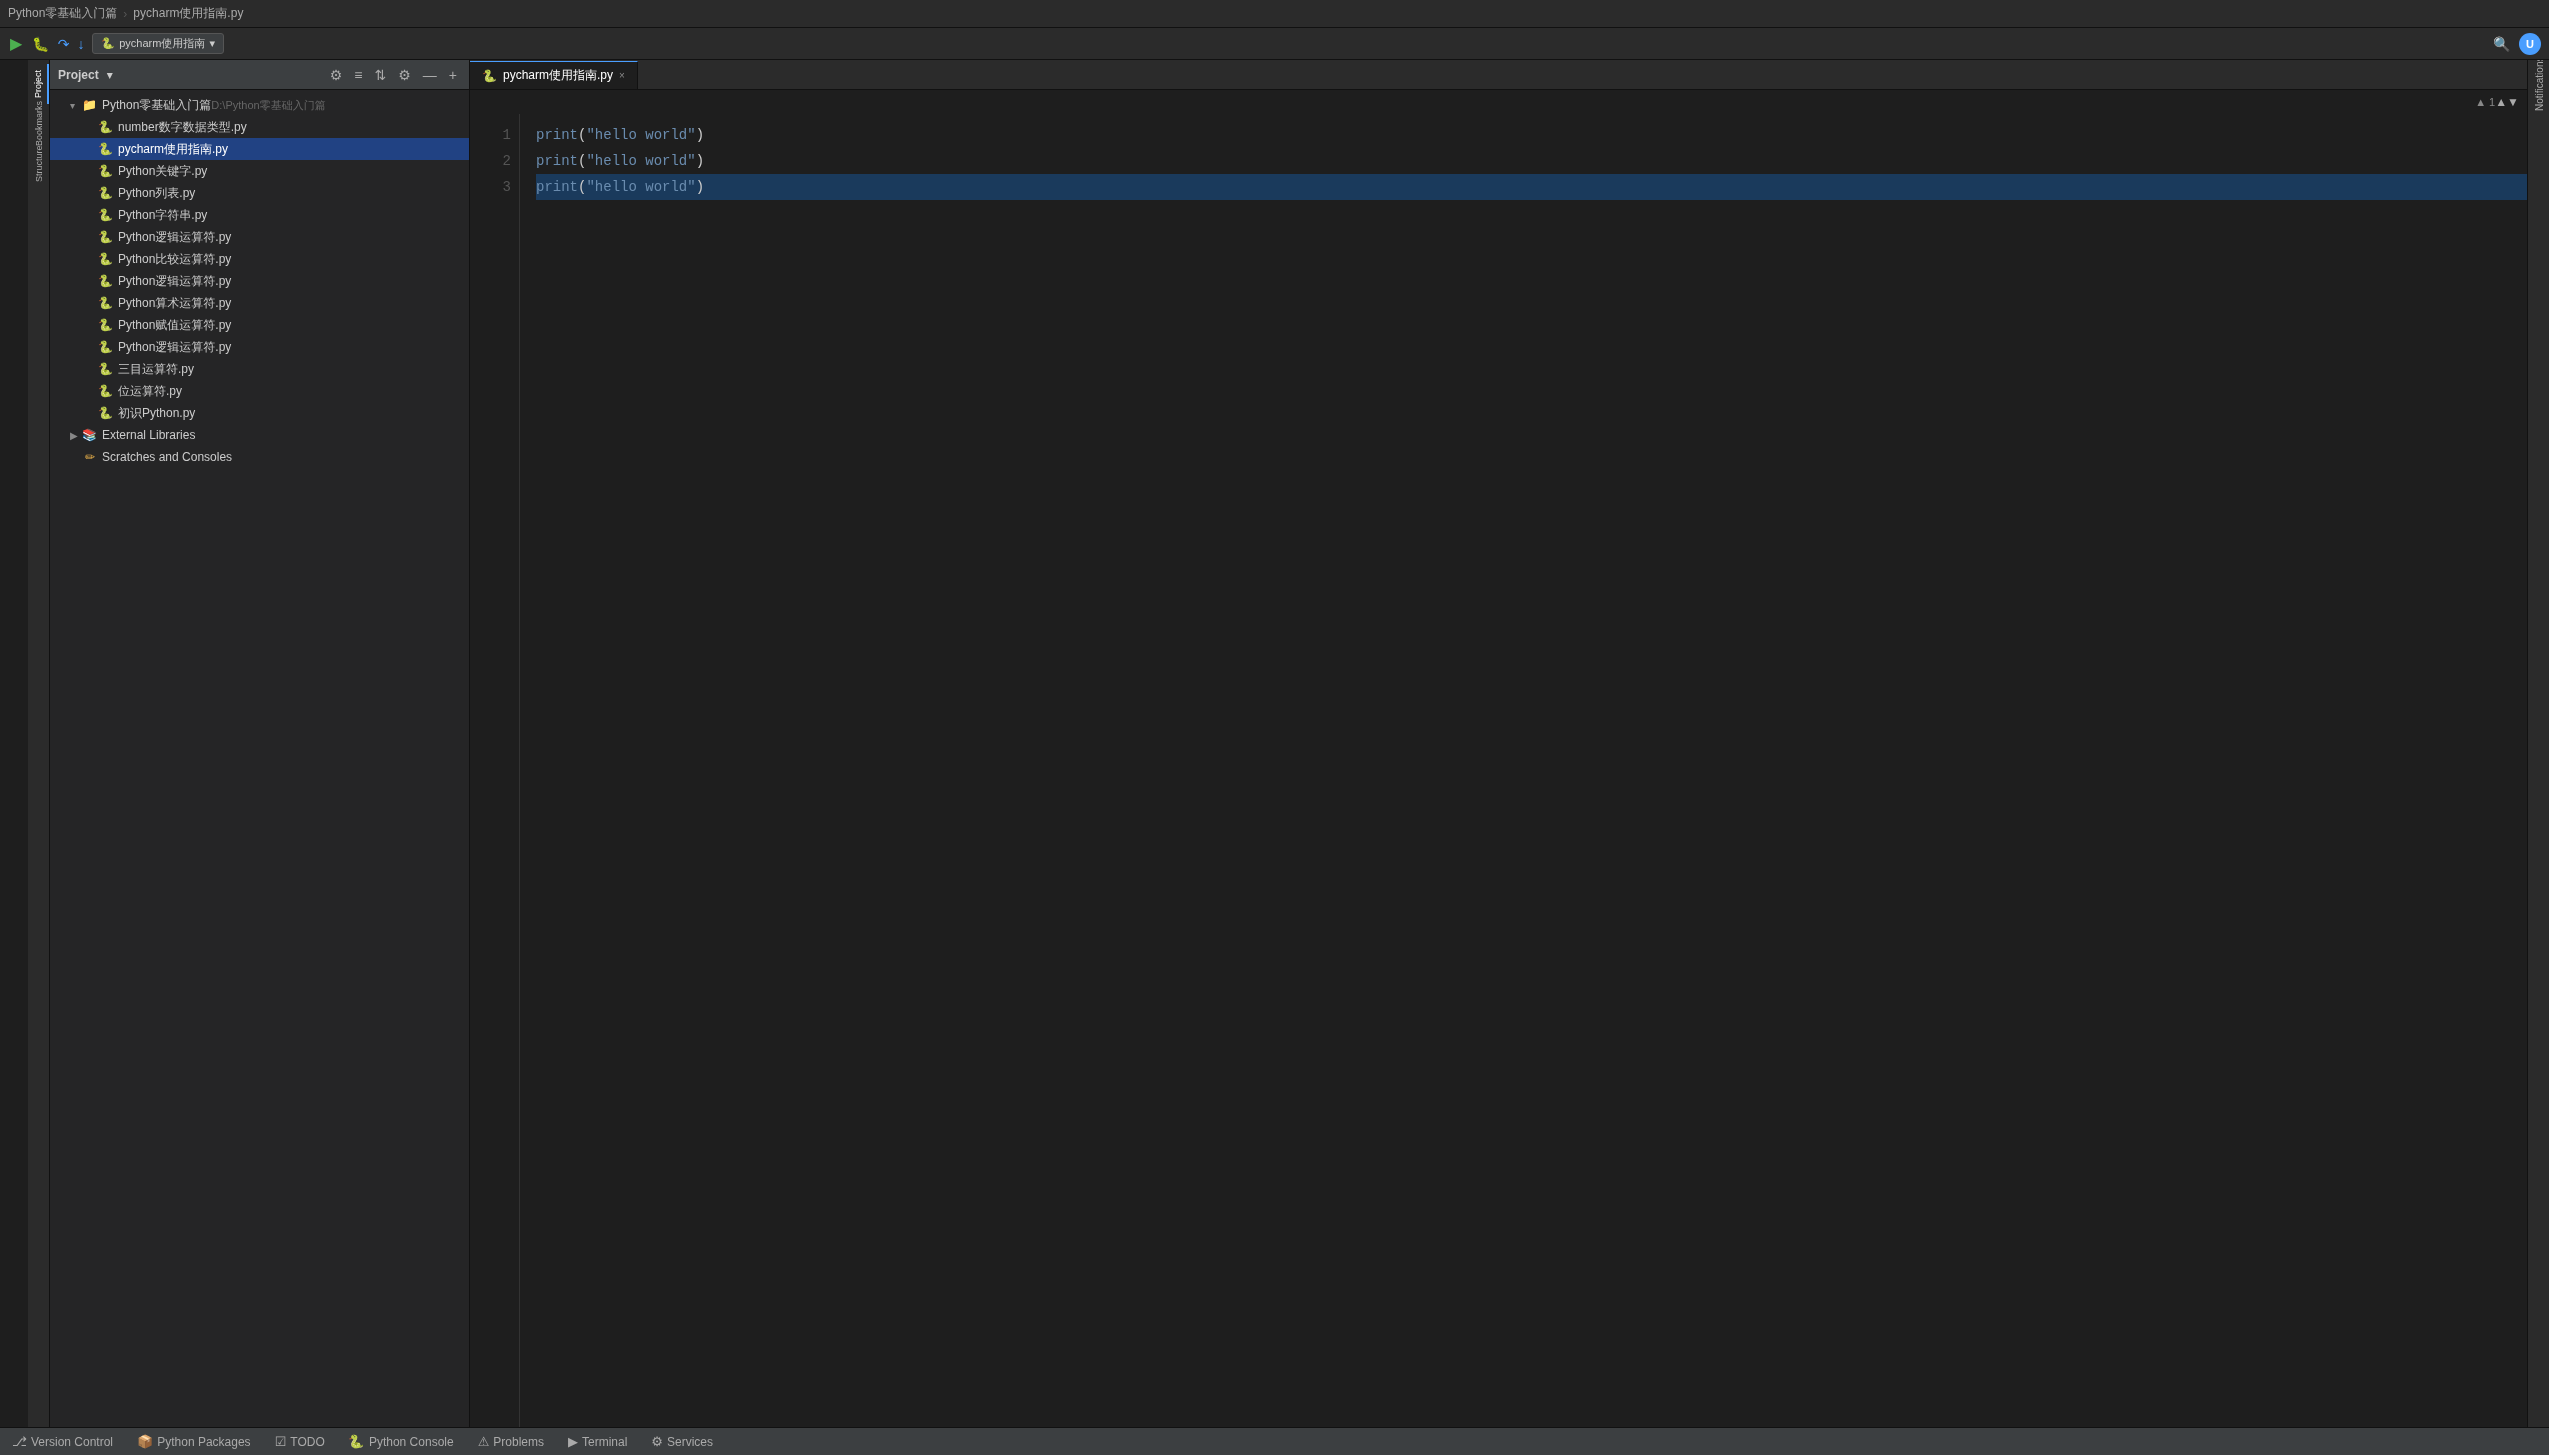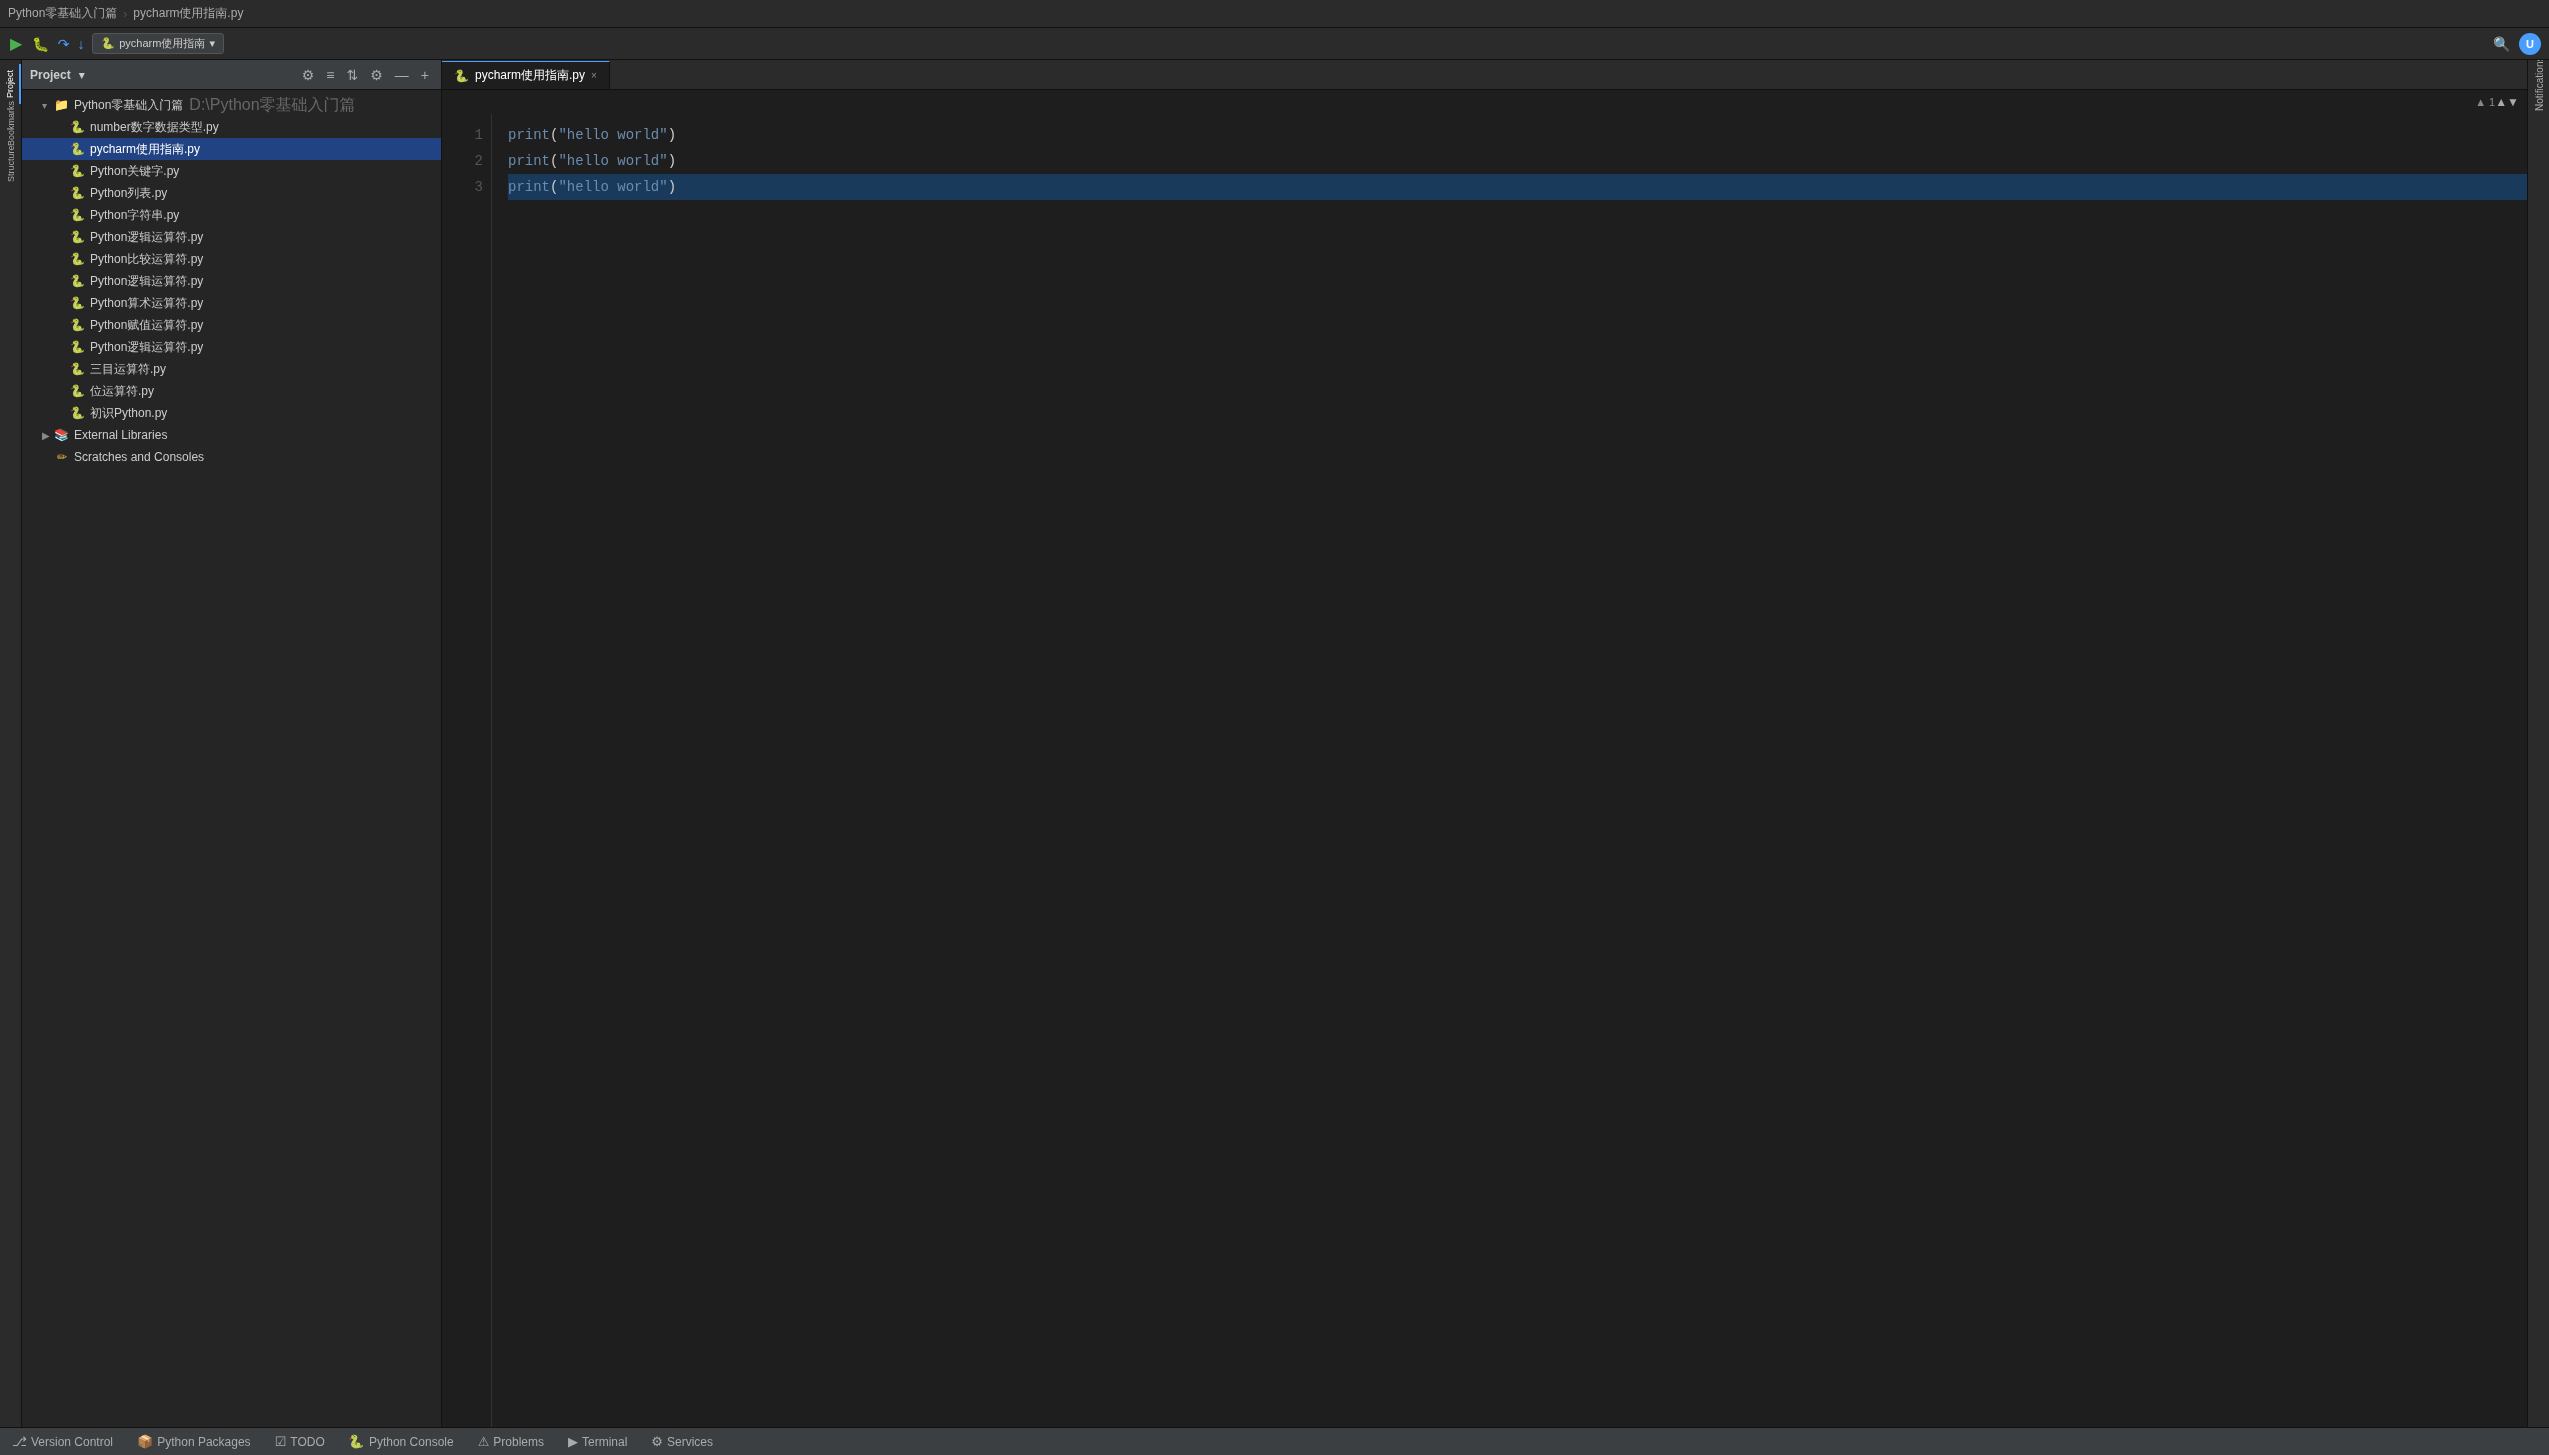--- a/index.html
+++ b/index.html
@@ -37,20 +37,21 @@
       display: flex;
       align-items: center;
       gap: 8px;
     }
 
     
     #main-layout {
       display: flex;
       flex: 1;
       overflow: hidden;
+      padding-left: 28px;
     }
 
     
     #activity-bar {
       width: 22px;
       background: #2b2b2b;
       display: flex;
       flex-direction: column;
       align-items: center;
       padding-top: 4px;
@@ -398,21 +399,21 @@
         <button class="sidebar-action-btn">+</button>
       </div>
     </div>
 
     <div id="file-tree">
 
       <div class="tree-item indent-1">
         <span class="arrow">▾</span>
         <span class="icon folder-icon">📁</span>
         <span>Python零基础入门篇</span>
-        <span style="color:#666;font-size:16px;margin-left:6px;">D:\Python零基础入门篇</span>
+        <span style="color:#666;font-size:11px;">D:\Python零基础入门篇</span>
       </div>
 
       <div class="tree-item indent-2">
         <span class="arrow"> </span>
         <span class="icon py-icon">🐍</span>
         <span>number数字数据类型.py</span>
       </div>
 
       <div class="tree-item indent-2 active">
         <span class="arrow"> </span>

